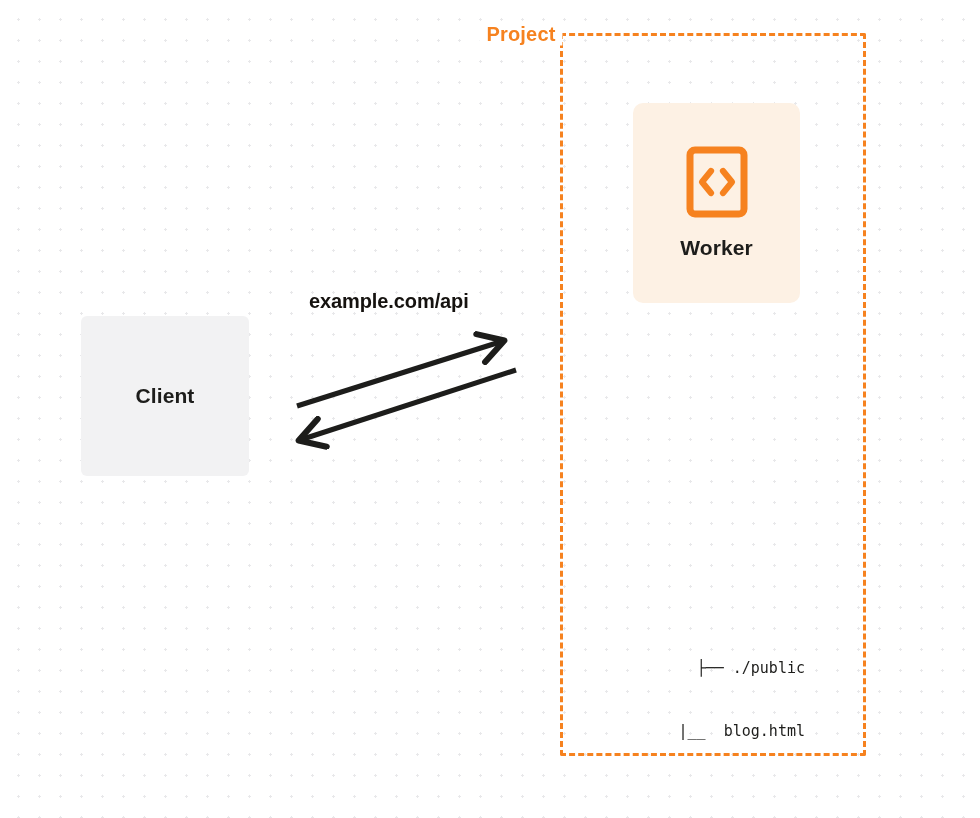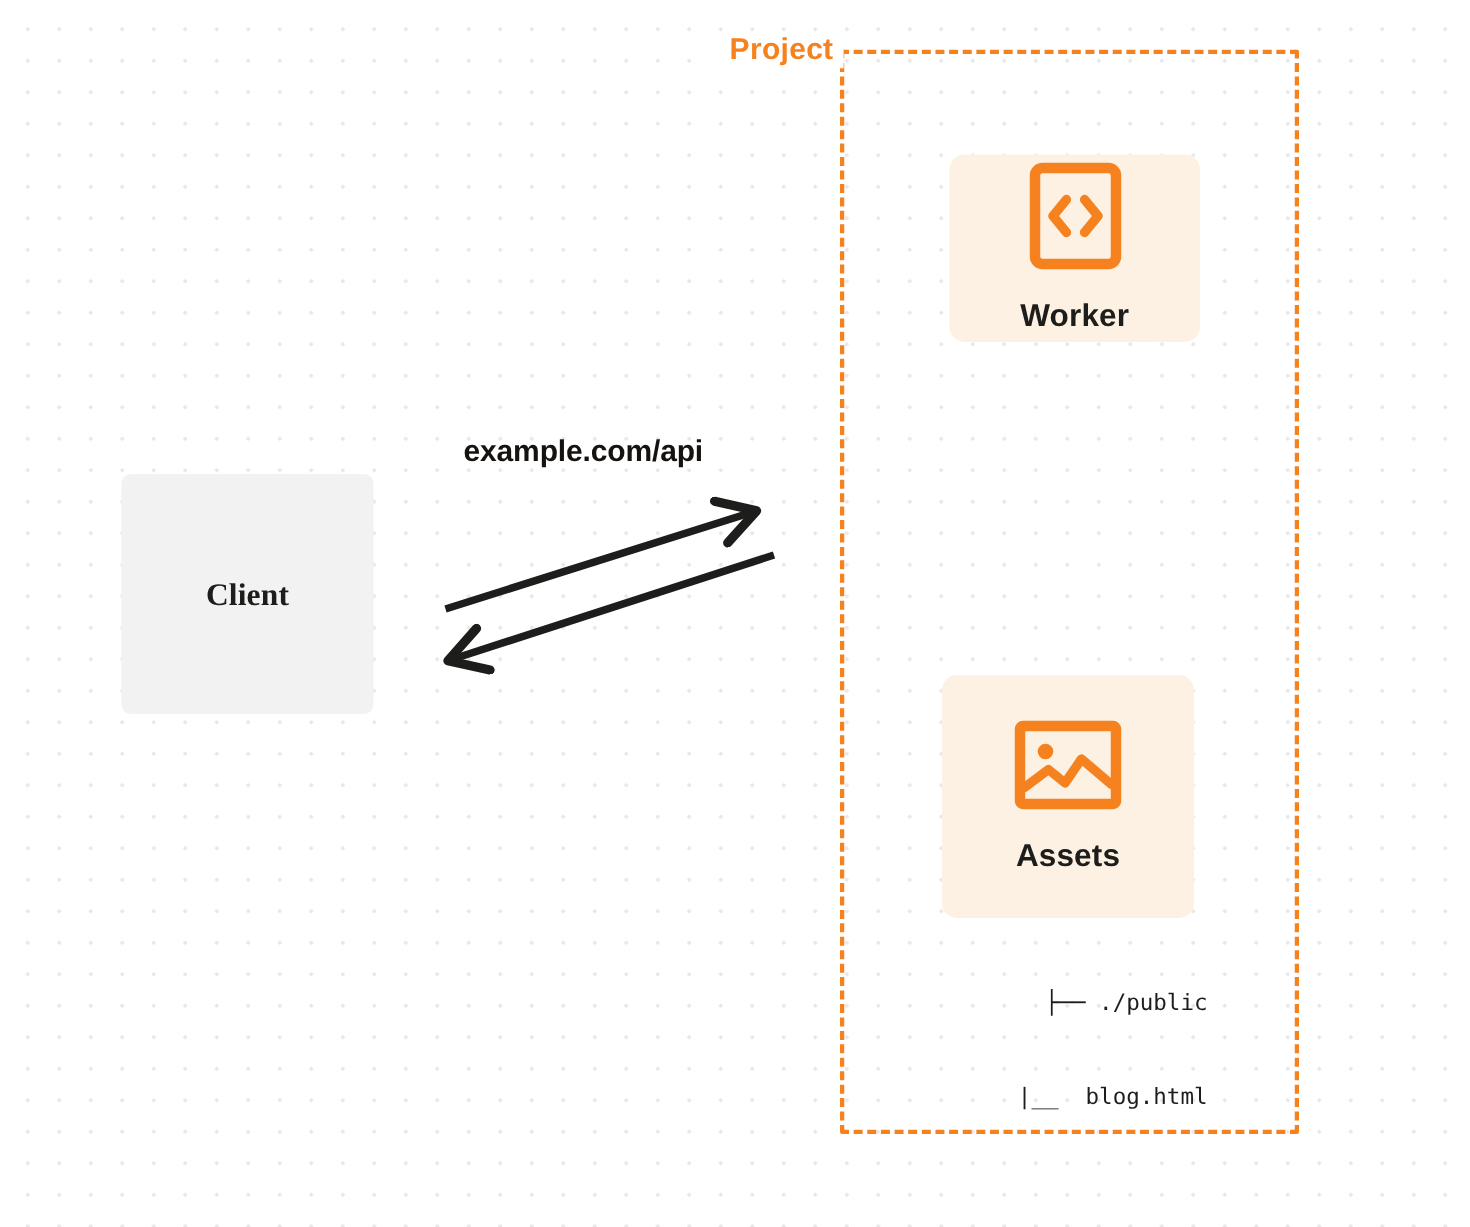--- a/index.html
+++ b/index.html
@@ -35,21 +35,20 @@
     border-radius: 6px;
     display: flex;
     align-items: center;
     justify-content: center;
   }
   .client-label {
     font-size: 21px;
     font-weight: bold;
     color: #1d1d1b;
     letter-spacing: 0.1px;
-    font-family: Liberation Serif, serif;
   }
 
   
   .project-container {
     position: absolute;
     left: 560px;
     top: 33px;
     width: 306px;
     height: 723px;
     box-sizing: border-box;
@@ -78,21 +77,21 @@
     border-radius: 10px;
     display: flex;
     flex-direction: column;
     align-items: center;
     justify-content: center;
   }
   .card-worker {
     left: 633px;
     top: 103px;
     width: 167px;
-    height: 125px;
+    height: 200px;
     justify-content: center;
   }
   .card-assets {
     left: 628px;
     top: 450px;
     width: 168px;
     height: 162px;
   }
   .service-icon {
     display: block;
@@ -176,30 +175,20 @@
     <span class="service-icon">
       <svg width="62" height="72" viewBox="0 0 62 72">
         <rect x="4" y="4" width="54" height="64" rx="5" ry="5" fill="none" stroke="#f6821f" stroke-width="7"></rect>
         <path d="M25 25 L16 36 L25 47" fill="none" stroke="#f6821f" stroke-width="6.2" stroke-linecap="round" stroke-linejoin="round"></path>
         <path d="M37 25 L46 36 L37 47" fill="none" stroke="#f6821f" stroke-width="6.2" stroke-linecap="round" stroke-linejoin="round"></path>
       </svg>
     </span>
     <span class="service-label">Worker</span>
   </div>
 
-  <div class="service-card card-assets">
-    <span class="service-icon">
-      <svg width="72" height="60" viewBox="0 0 72 60">
-        <rect x="4" y="4" width="64" height="52" rx="2" ry="2" fill="none" stroke="#f6821f" stroke-width="7"></rect>
-        <circle cx="21" cy="21" r="5.2" fill="#f6821f"></circle>
-        <path d="M7 45 L23 33 L34 42 L45 26 L65 43" fill="none" stroke="#f6821f" stroke-width="6.2" stroke-linecap="round" stroke-linejoin="round"></path>
-      </svg>
-    </span>
-    <span class="service-label">Assets</span>
-  </div>
 
   <div class="file-tree">
     <span class="tree-row">├── ./public</span>
     <span class="tree-row">    |__  blog.html</span>
     
   </div>
 
 </div>
 
 </body></html>

